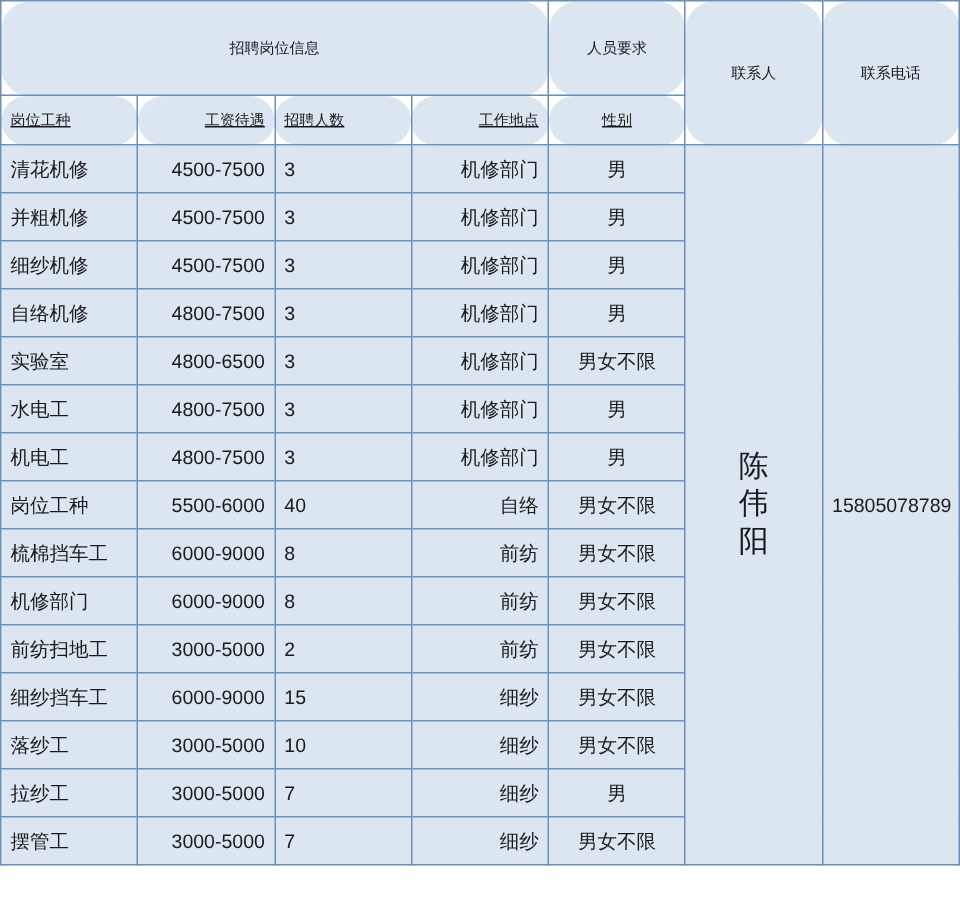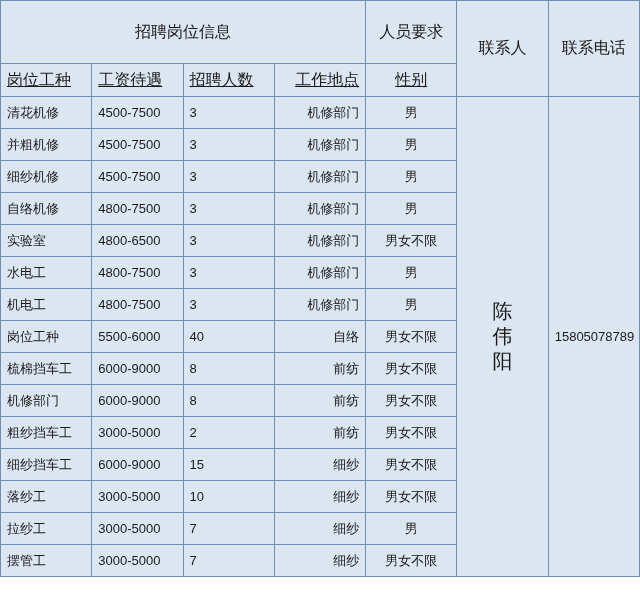--- a/index.html
+++ b/index.html
@@ -25,33 +25,34 @@
   table.jobs td, table.jobs th {
     border: 1px solid #6b8fb5;
     padding: 0 6px;
     vertical-align: middle;
     background: #dce6f1;
     font-weight: normal;
   }
   .hdr {
     text-align: center;
     font-weight: bold;
-    font-size: 16px;
+    font-size: 10px;
     background: #dce6f1;
     height: 30px;
+    border-radius: 19px;
   }
   .hdr-tall {
     height: 62px;
   }
   .hdr-sub {
     height: 32px;
     text-decoration: underline;
   }
   .c-job      { width: 108px; text-align: left; }
-  .c-wage     { width: 108px; text-align: left; margin-left: 19px; }
+  .c-wage     { width: 108px; text-align: right; margin-left: 19px; }
   .c-count    { width:  78px; text-align: left; }
   .c-place    { width:  66px; text-align: right; }
   .c-gender   { width:  62px; text-align: center; }
   tbody td {
     height: 31px;
     font-size: 13px;
   }
   td.namecell {
     font-size: 20px;
     font-weight: bold;
@@ -160,21 +161,21 @@
           <td class="c-gender">男女不限</td>
         </tr>
         <tr>
           <td class="c-job">机修部门</td>
           <td class="c-wage">6000-9000</td>
           <td class="c-count">8</td>
           <td class="c-place">前纺</td>
           <td class="c-gender">男女不限</td>
         </tr>
         <tr>
-          <td class="c-job">粗纱挡车工</td>
+          <td class="c-job">前纺扫地工</td>
           <td class="c-wage">3000-5000</td>
           <td class="c-count">2</td>
           <td class="c-place">前纺</td>
           <td class="c-gender">男女不限</td>
         </tr>
         <tr>
           <td class="c-job">细纱挡车工</td>
           <td class="c-wage">6000-9000</td>
           <td class="c-count">15</td>
           <td class="c-place">细纱</td>

